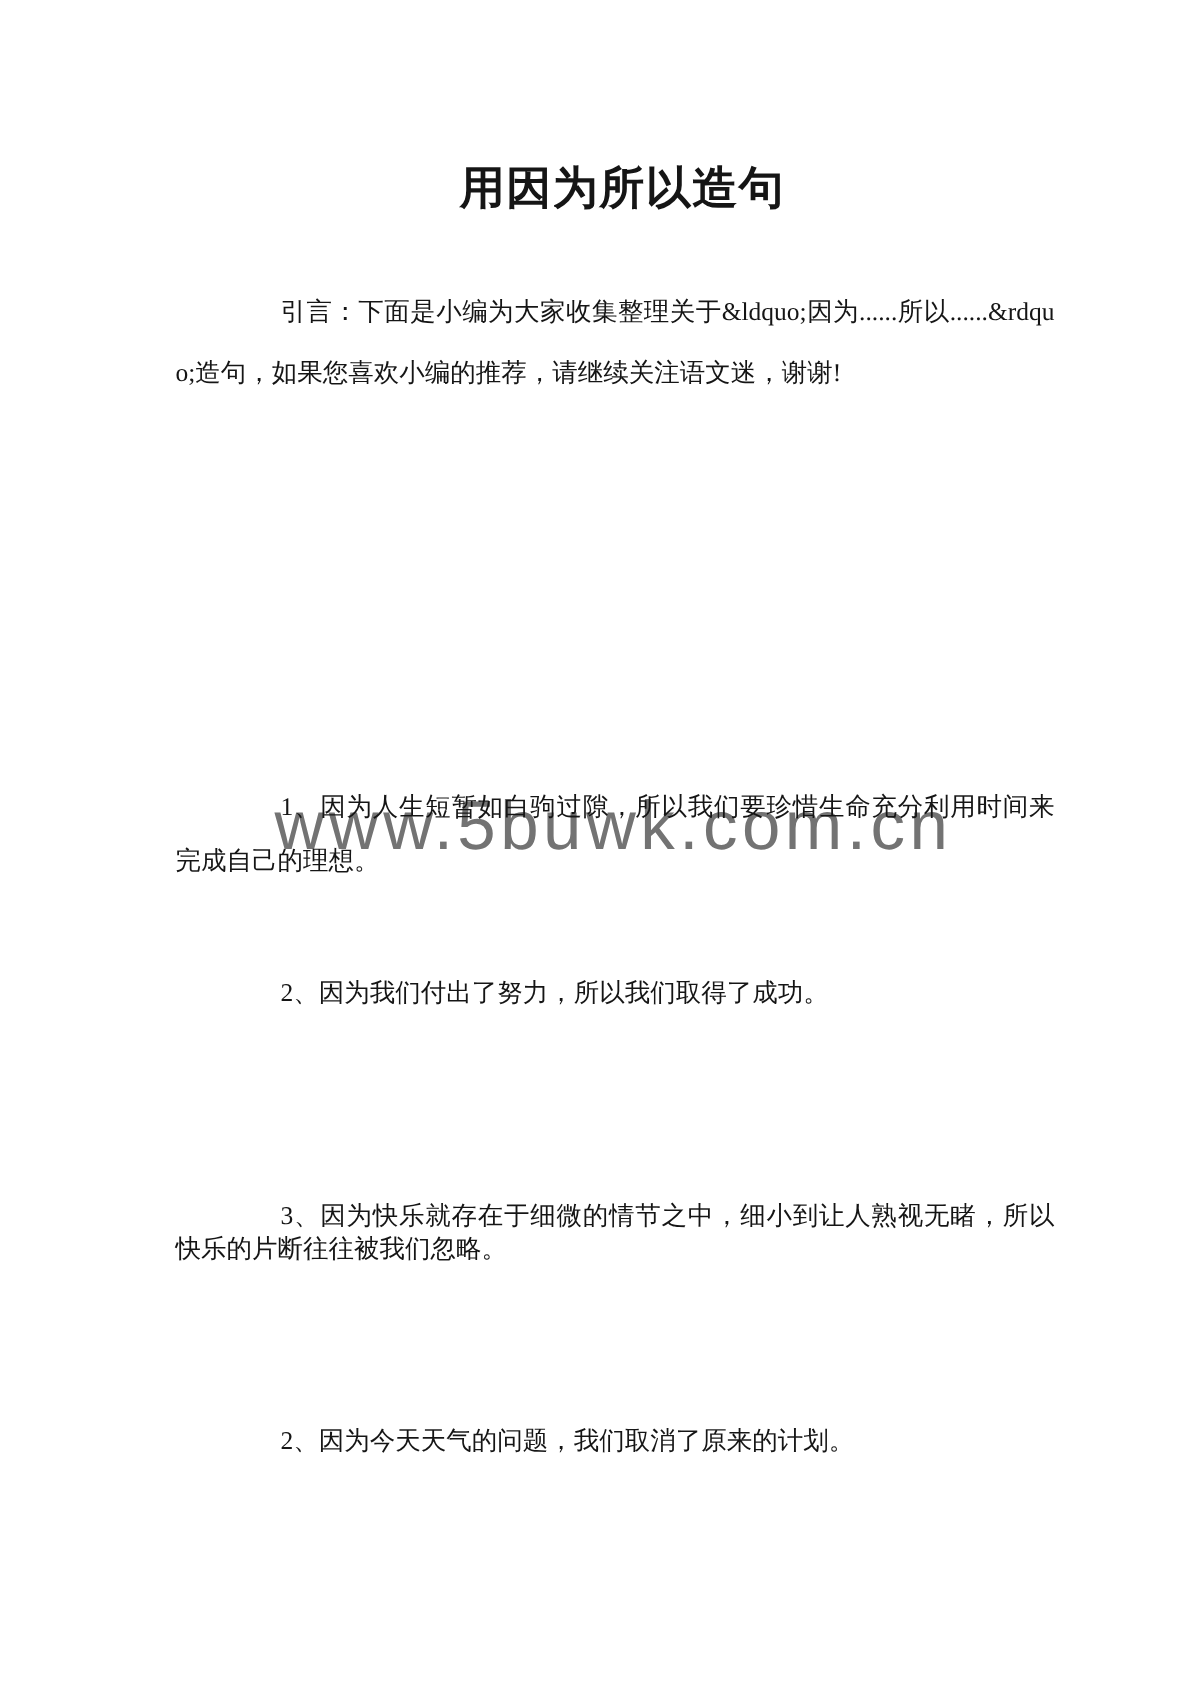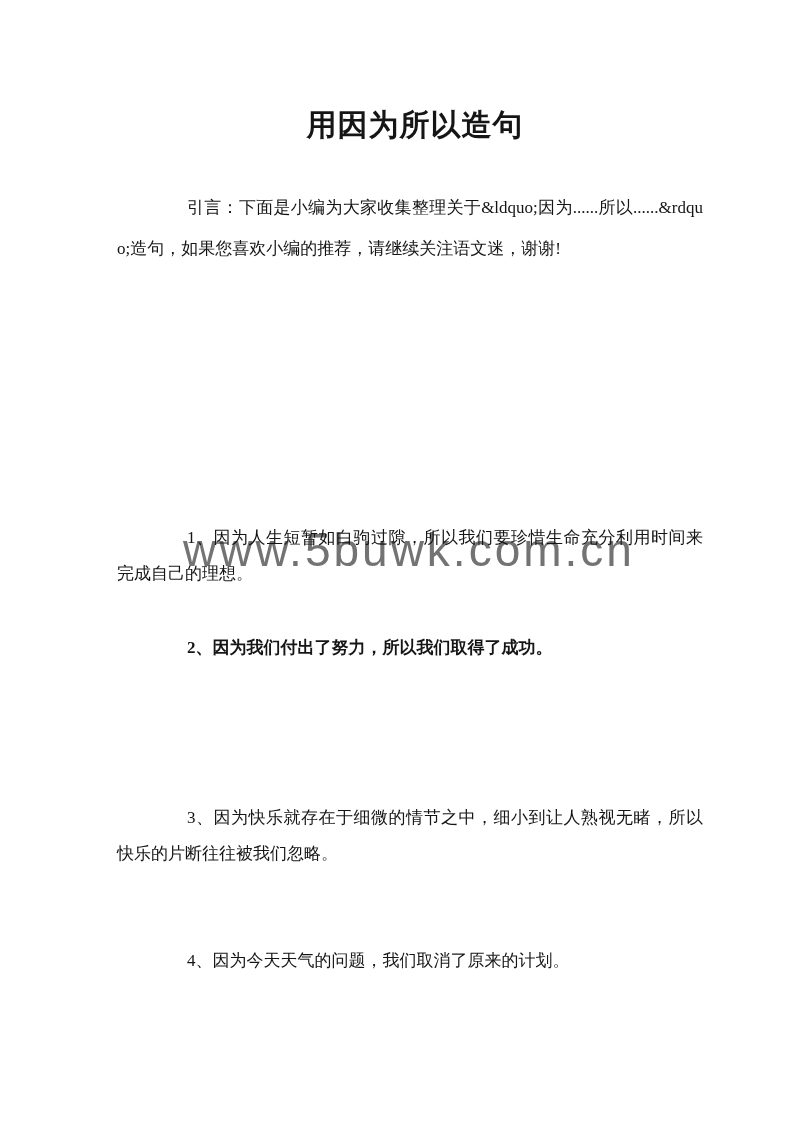--- a/index.html
+++ b/index.html
@@ -37,22 +37,22 @@
     text-align: justify;
     text-indent: 70px;
     z-index: 2;
     word-break: break-all;
   }
   .intro {
     top: 187px;
     line-height: 41px;
   }
   .item-1 { top: 520px; line-height: 36px; }
-  .item-2 { top: 630px; line-height: 36px; font-weight: bold; }
-  .item-3 { top: 800px; line-height: 36px; }
+  .item-2 { top: 644px; line-height: 36px; }
+  .item-3 { top: 800px; line-height: 22px; }
   .item-4 { top: 943px; line-height: 36px; }
   .watermark {
     position: absolute;
     top: 522px;
     left: 183px;
     margin: 0;
     font-family: "Liberation Sans", "DejaVu Sans", sans-serif;
     font-size: 46px;
     line-height: 56px;
     color: #737373;
@@ -72,15 +72,15 @@
   <p class="para intro">引言：下面是小编为大家收集整理关于&amp;ldquo;因为......所以......&amp;rdquo;造句，如果您喜欢小编的推荐，请继续关注语文迷，谢谢!</p>
 
   <p class="watermark">www.5buwk.com.cn</p>
 
   <p class="para item-1">1、因为人生短暂如白驹过隙，所以我们要珍惜生命充分利用时间来完成自己的理想。</p>
 
   <p class="para item-2">2、因为我们付出了努力，所以我们取得了成功。</p>
 
   <p class="para item-3">3、因为快乐就存在于细微的情节之中，细小到让人熟视无睹，所以快乐的片断往往被我们忽略。</p>
 
-  <p class="para item-4">4、因为今天天气的问题，我们取消了原来的计划。</p>
+  <p class="para item-4">2、因为今天天气的问题，我们取消了原来的计划。</p>
 
 </div>
 
 </body></html>

